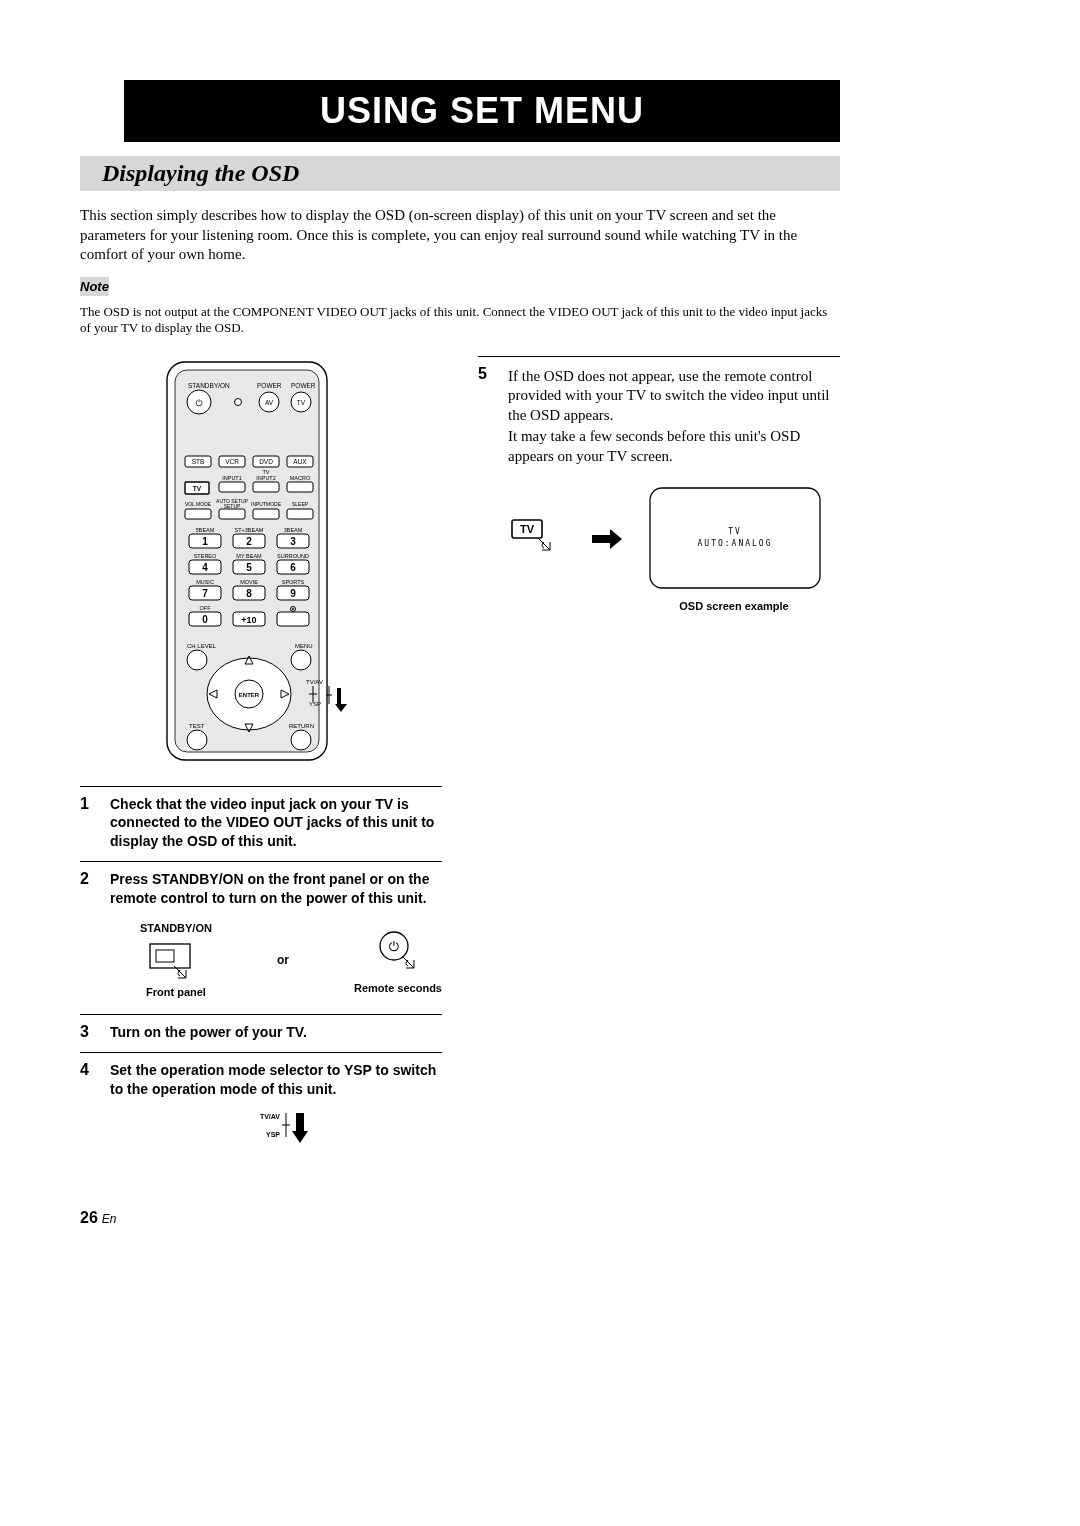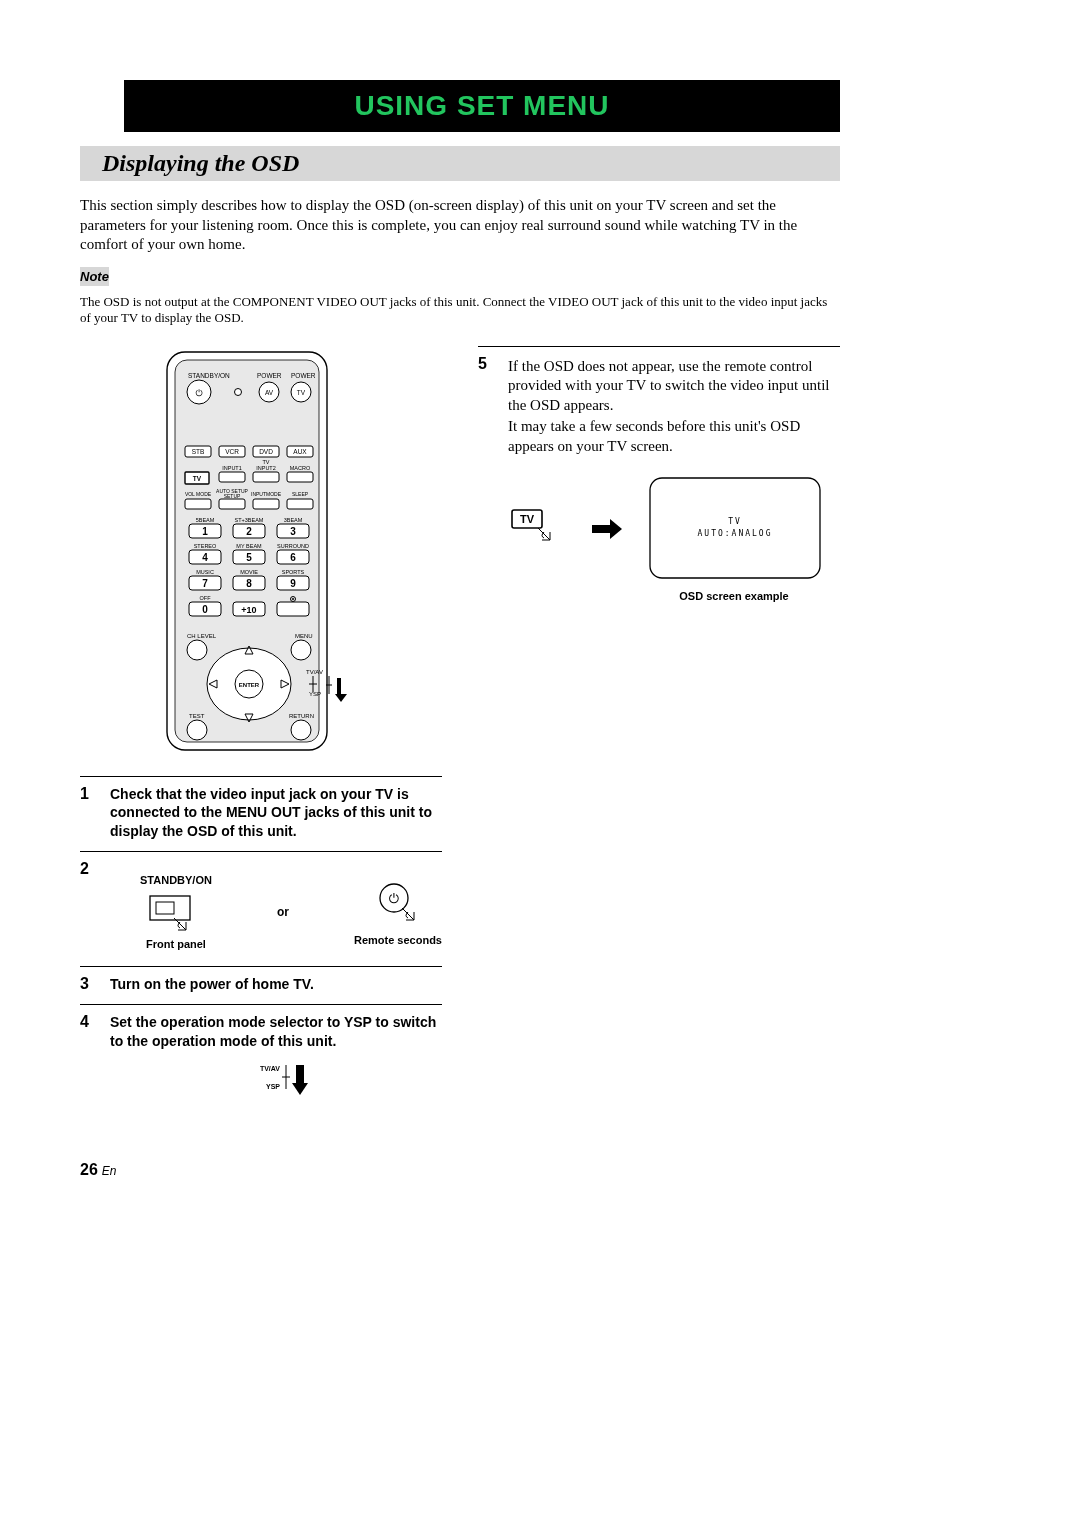--- a/index.html
+++ b/index.html
@@ -5,25 +5,25 @@
   body {
     font-family: "Times New Roman", Times, serif;
     margin: 0;
     padding: 80px 80px 40px 80px;
     color: #000;
     width: 920px;
     box-sizing: border-box;
   }
   .title-bar {
     background: #000;
-    color: #22c55e;
+    color: #ffffff;
     text-align: center;
     font-family: Arial, Helvetica, sans-serif;
     font-weight: bold;
-    font-size: 28px;
+    font-size: 36px;
     letter-spacing: 1px;
     padding: 10px 0;
     margin-bottom: 14px;
     margin-left: 44px;
   }
   .section-header {
     background: #d7d7d7;
     font-family: "Times New Roman", serif;
     font-style: italic;
     font-weight: bold;
@@ -281,27 +281,28 @@
           <line x1="0" y1="0" x2="0" y2="18" stroke="#000" stroke-width="1"></line>
           <line x1="-3" y1="9" x2="3" y2="9" stroke="#000" stroke-width="1"></line>
           <path d="M12 2 L12 18 L8 18 L8 2 Z M6 18 L18 18 L12 26 Z" fill="#000"></path>
         </g>
       </svg>
     </div>
 
     <div class="step">
       <div class="step-num">1</div>
       <div class="step-body">
-        <div class="step-title">Check that the video input jack on your TV is connected to the MENU OUT jacks of this unit to display the OSD of this unit.</div>
+        <div class="step-title">Check that the video input jack on your TV is connected to the VIDEO OUT jacks of this unit to display the OSD of this unit.</div>
       </div>
     </div>
 
     <div class="step">
       <div class="step-num">2</div>
       <div class="step-body">
+        <div class="step-title">Press STANDBY/ON on the front panel or on the remote control to turn on the power of this unit.</div>
         <div class="panel-row">
           <div class="panel-col">
             <div class="panel-label">STANDBY/ON</div>
             <svg width="60" height="44" viewBox="0 0 60 44">
               <rect x="4" y="6" width="40" height="24" fill="#fff" stroke="#000" stroke-width="1.3"></rect>
               <rect x="10" y="12" width="18" height="12" fill="#fff" stroke="#000"></rect>
               <path d="M28 28 L40 40 M40 40 L40 32 M40 40 L32 40 M34 32 Q30 36 34 38" fill="none" stroke="#000"></path>
             </svg>
             <div class="panel-label">Front panel</div>
           </div>
@@ -314,21 +315,21 @@
             </svg>
             <div class="panel-label">Remote seconds</div>
           </div>
         </div>
       </div>
     </div>
 
     <div class="step">
       <div class="step-num">3</div>
       <div class="step-body">
-        <div class="step-title">Turn on the power of home TV.</div>
+        <div class="step-title">Turn on the power of your TV.</div>
       </div>
     </div>
 
     <div class="step">
       <div class="step-num">4</div>
       <div class="step-body">
         <div class="step-title">Set the operation mode selector to YSP to switch to the operation mode of this unit.</div>
         <div class="mini-switch">
           <svg width="60" height="40" viewBox="0 0 60 40">
             <text x="20" y="10" text-anchor="end" font-size="7" font-family="Arial" font-weight="bold">TV/AV</text>

